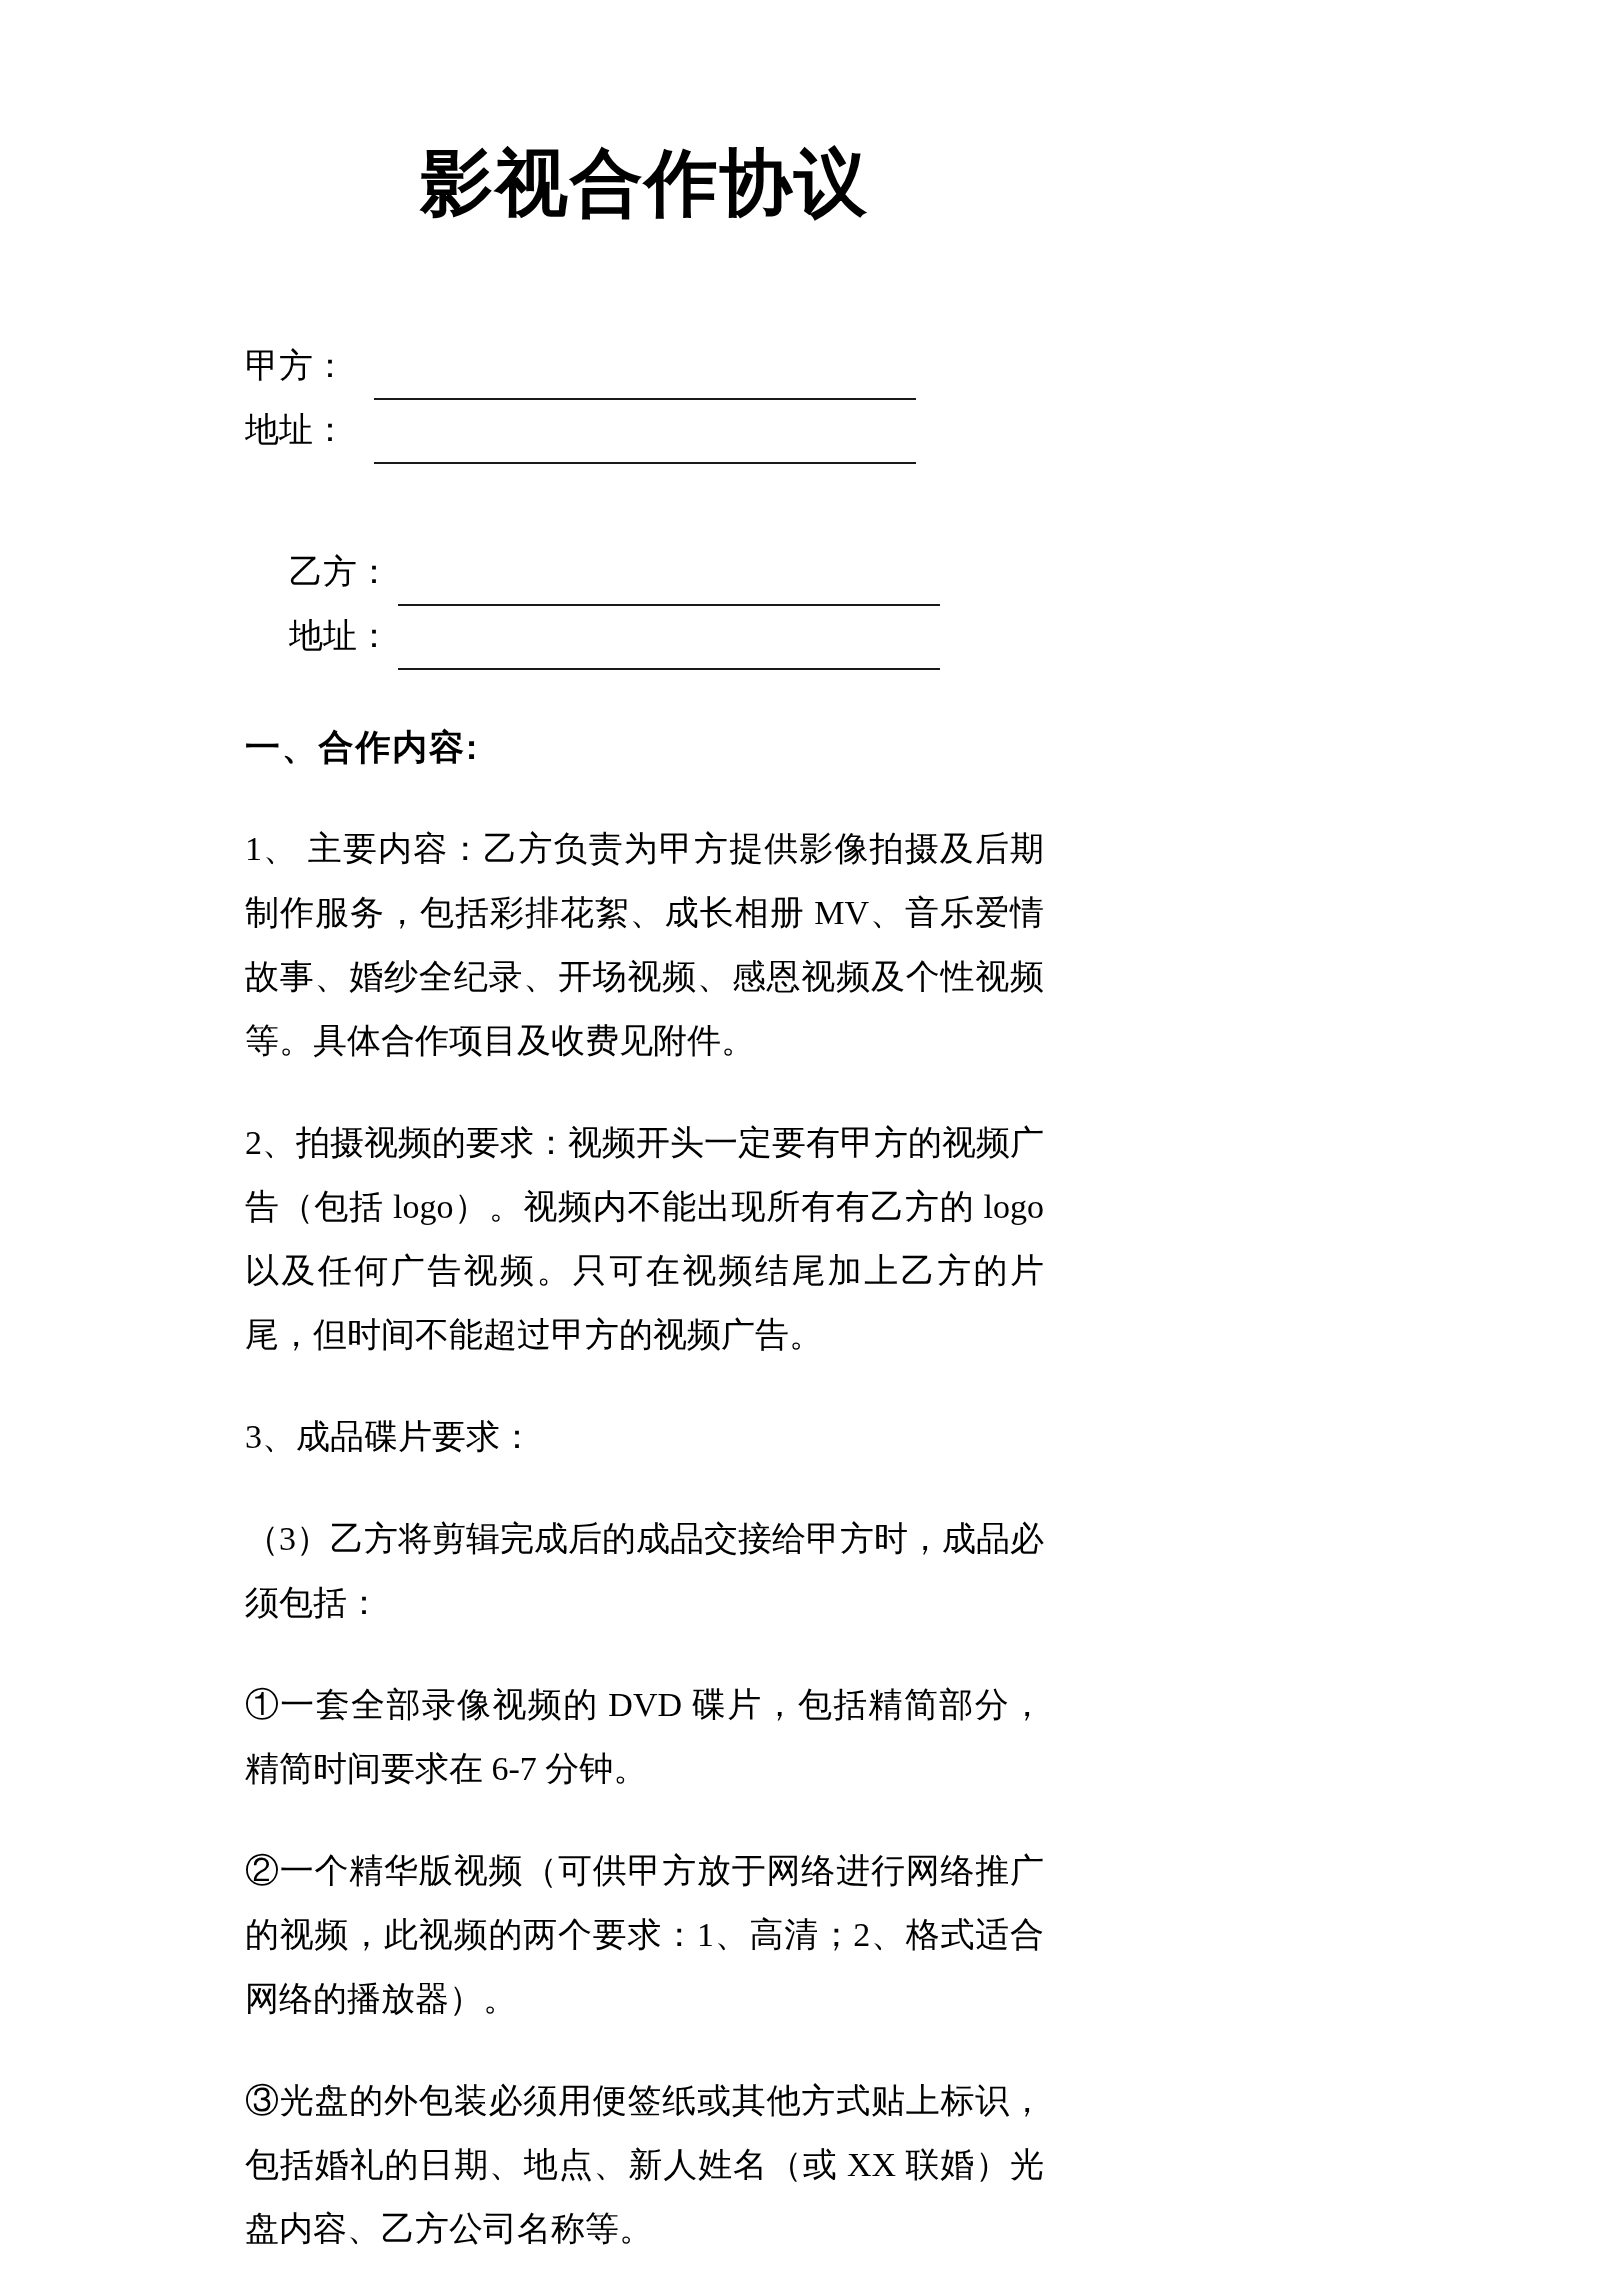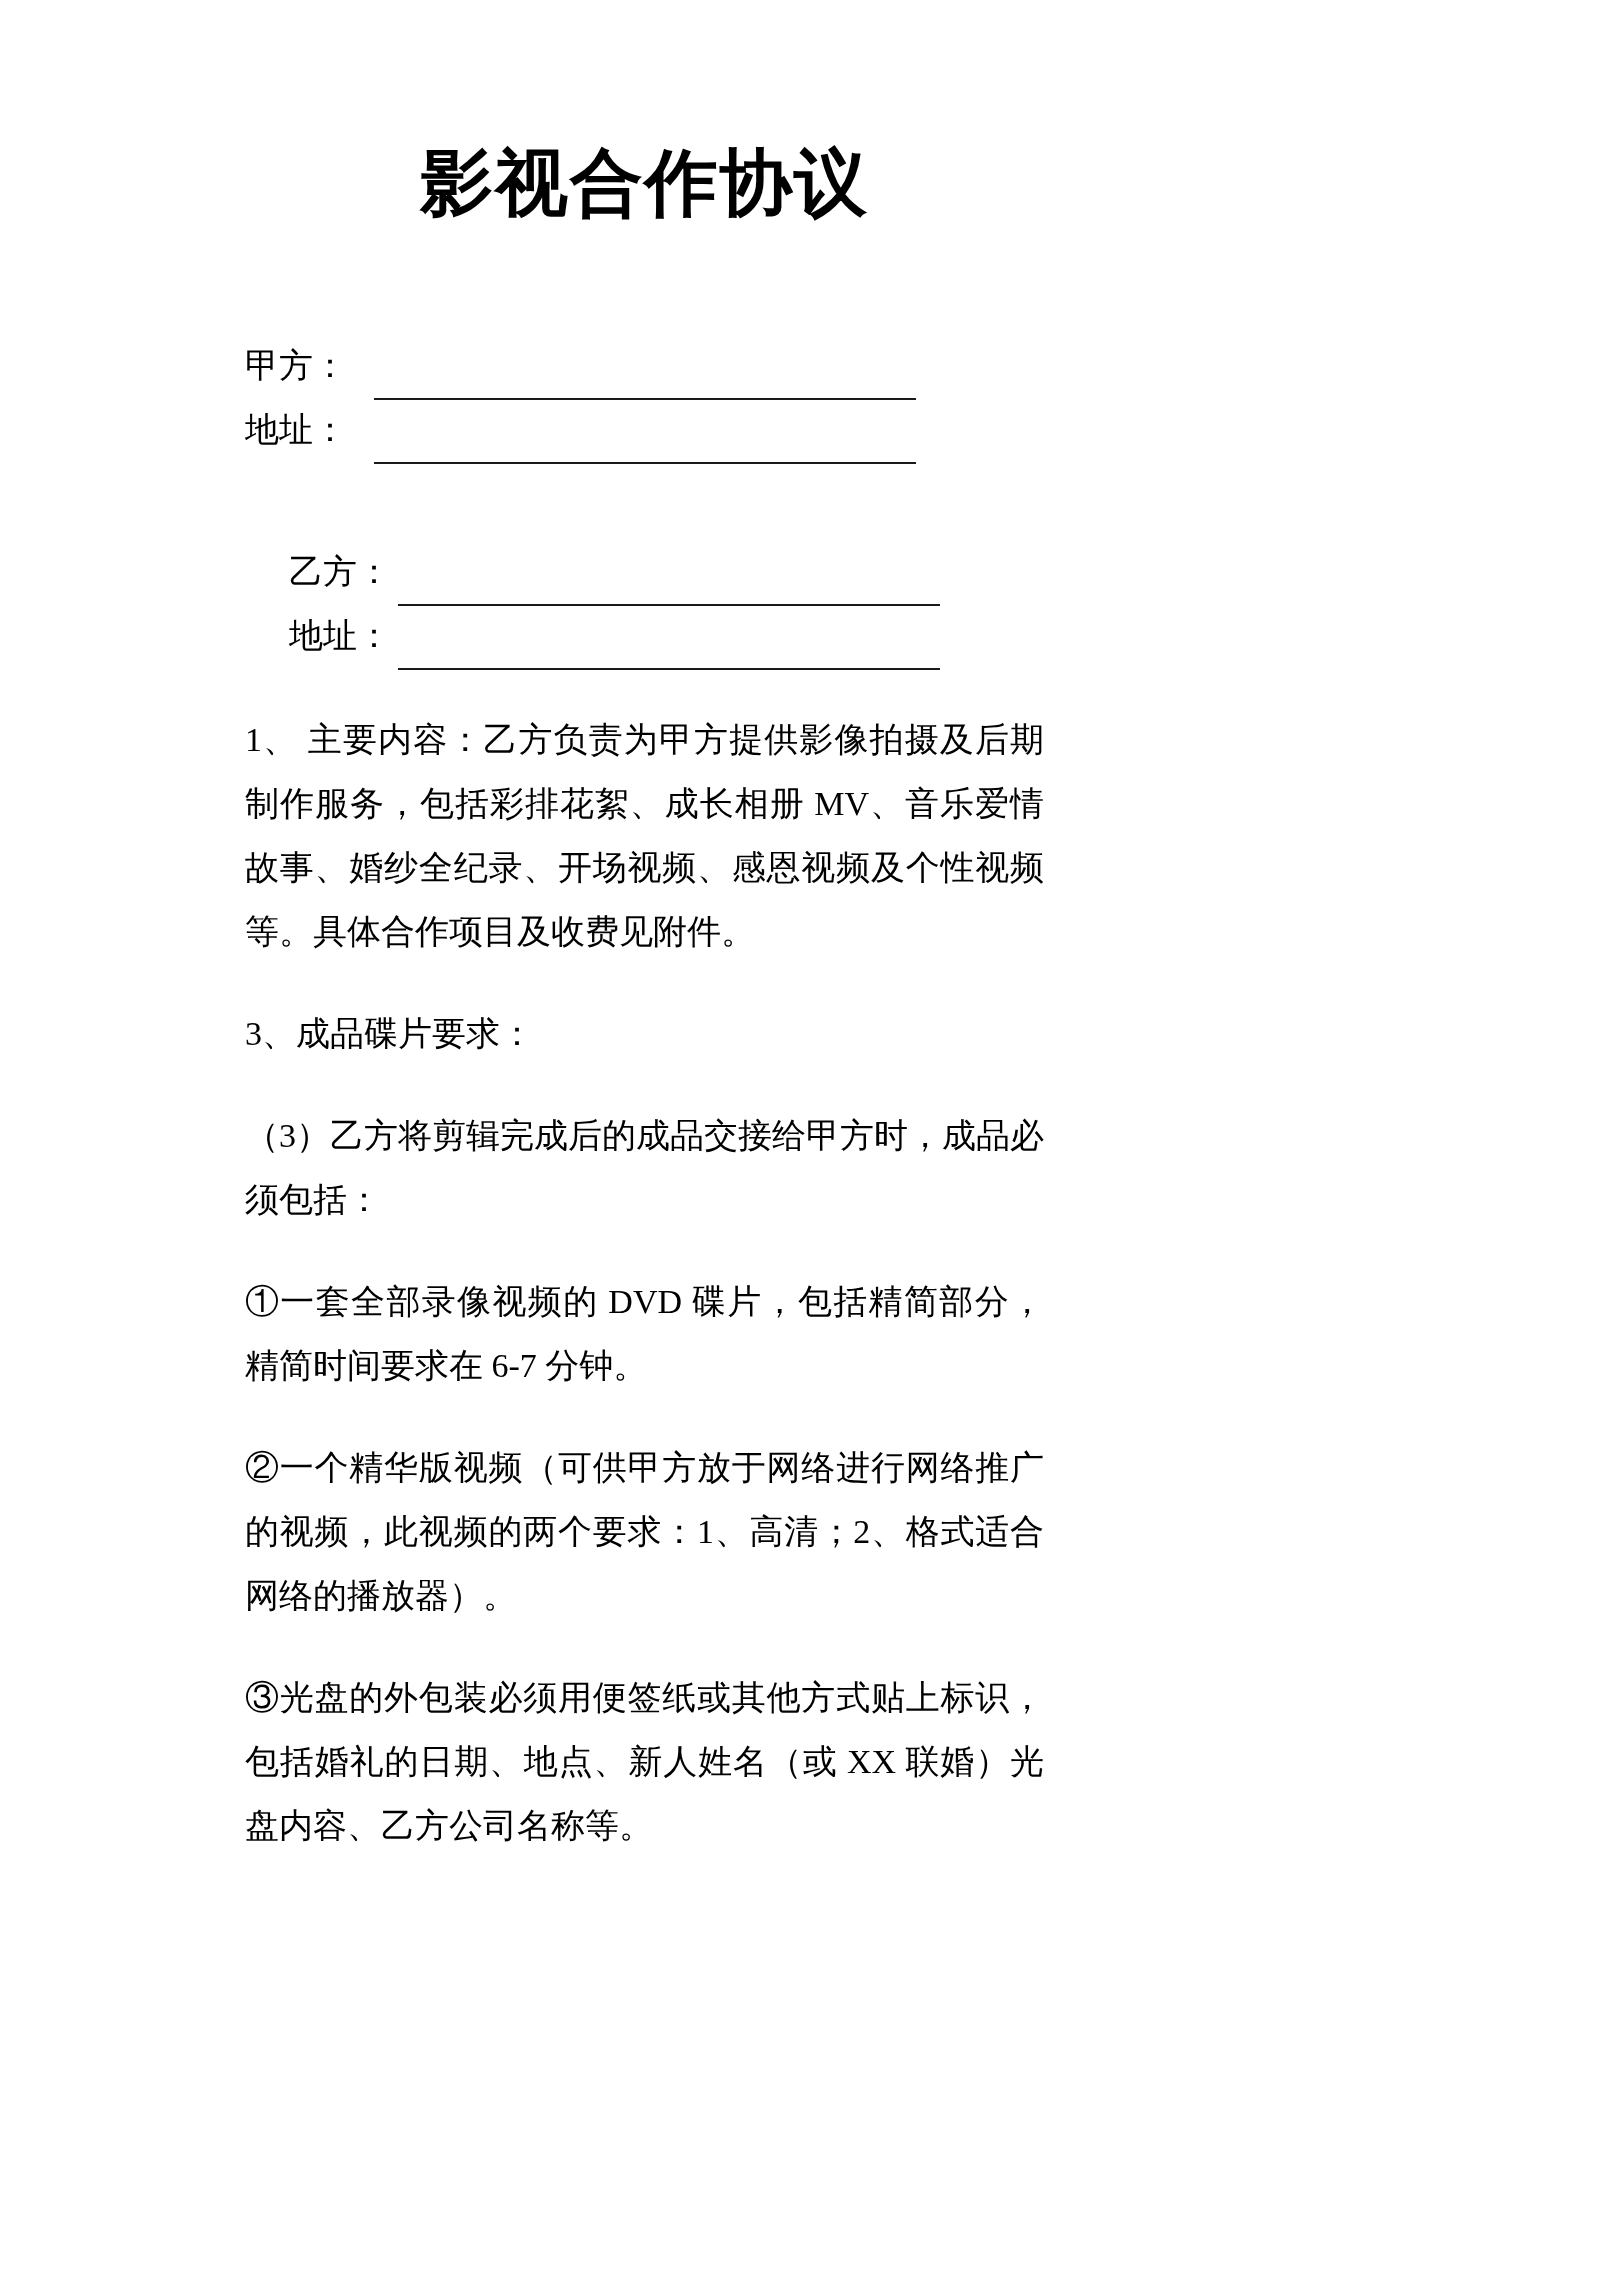--- a/index.html
+++ b/index.html
@@ -92,23 +92,25 @@
   <div class="fill-block second">
     <div class="fill-row">
       <span class="fill-label">乙方：</span><span class="blank gap-narrow"></span>
     </div>
     <div class="fill-row">
       <span class="fill-label">地址：</span><span class="blank gap-narrow"></span>
     </div>
   </div>
 
 
+  <h2 class="section-heading">一、合作内容:</h2>
 
   <p class="clause">1、 主要内容：乙方负责为甲方提供影像拍摄及后期制作服务，包括彩排花絮、成长相册 MV、音乐爱情故事、婚纱全纪录、开场视频、感恩视频及个性视频等。具体合作项目及收费见附件。</p>
 
+  <p class="clause">2、拍摄视频的要求：视频开头一定要有甲方的视频广告（包括 logo）。视频内不能出现所有有乙方的 logo 以及任何广告视频。只可在视频结尾加上乙方的片尾，但时间不能超过甲方的视频广告。</p>
 
   <p class="clause">3、成品碟片要求：</p>
 
   <p class="clause">（3）乙方将剪辑完成后的成品交接给甲方时，成品必须包括：</p>
 
   <p class="clause">①一套全部录像视频的 DVD 碟片，包括精简部分，精简时间要求在 6-7 分钟。</p>
 
   <p class="clause">②一个精华版视频（可供甲方放于网络进行网络推广的视频，此视频的两个要求：1、高清；2、格式适合网络的播放器）。</p>
 
   <p class="clause">③光盘的外包装必须用便签纸或其他方式贴上标识，包括婚礼的日期、地点、新人姓名（或 XX 联婚）光盘内容、乙方公司名称等。</p>

